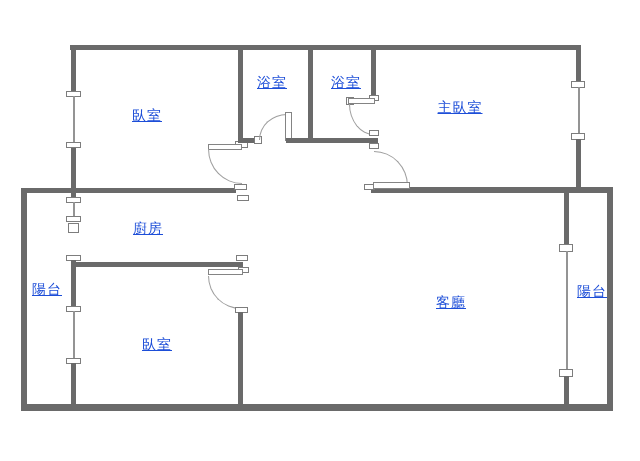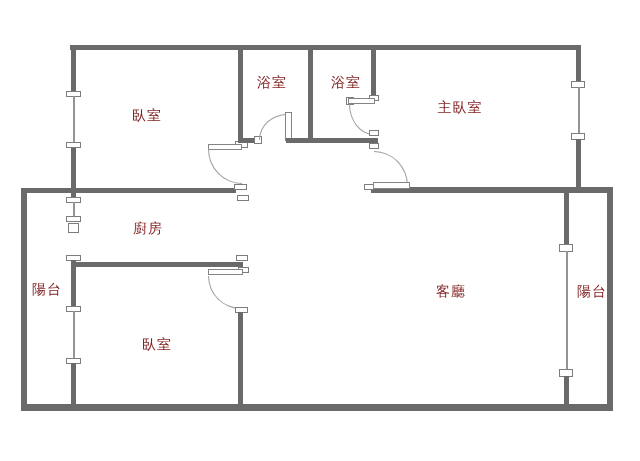--- a/index.html
+++ b/index.html
@@ -13,21 +13,21 @@
   .wall { position:absolute; background:#6a6a6a; }
   .win  { position:absolute; background:#949494; }
   .cap  { position:absolute; background:#ffffff; border:1.5px solid #7d7d7d; box-sizing:border-box; }
   .leaf { position:absolute; background:#ffffff; border:1.5px solid #848484; box-sizing:border-box; }
   .arc  { position:absolute; box-sizing:border-box; }
   .arc.bl { border-left:1.5px solid #9e9e9e; border-bottom:1.5px solid #9e9e9e; border-bottom-left-radius:100% 100%; }
   .arc.tl { border-left:1.5px solid #9e9e9e; border-top:1.5px solid #9e9e9e; border-top-left-radius:100% 100%; }
   .arc.tr { border-right:1.5px solid #9e9e9e; border-top:1.5px solid #9e9e9e; border-top-right-radius:100% 100%; }
   .room-label {
     position:absolute; transform:translate(-50%,-50%);
-    font-size:14px; letter-spacing:1px; color:#7f1d1d; white-space:nowrap;
+    font-size:14px; letter-spacing:1px; color:#1d4ed8; white-space:nowrap;text-decoration:underline;
   }
 </style>
 </head>
 <body>
 
 <div id="plan">
 
   <div class="wall" style="left:70px; top:45px; width:511px; height:5px;"></div>
   <div class="wall" style="left:71px; top:45px; width:5px; height:48px;"></div>
   <div class="wall" style="left:71px; top:146px; width:5px; height:47px;"></div>
@@ -99,16 +99,16 @@
   <div class="cap" style="left:559px; top:369px; width:14px; height:8px;"></div>
   <div class="wall" style="left:564px; top:376px; width:5px; height:30px;"></div>
 
   <div class="room-label" style="left:147px; top:116px;">臥室</div>
   <div class="room-label" style="left:272px; top:83px;">浴室</div>
   <div class="room-label" style="left:346px; top:83px;">浴室</div>
   <div class="room-label" style="left:460px; top:108px;">主臥室</div>
   <div class="room-label" style="left:148px; top:229px;">廚房</div>
   <div class="room-label" style="left:47px; top:290px;">陽台</div>
   <div class="room-label" style="left:157px; top:345px;">臥室</div>
-  <div class="room-label" style="left:451px; top:292px;">客廳</div>
+  <div class="room-label" style="left:451px; top:303px;">客廳</div>
   <div class="room-label" style="left:592px; top:292px;">陽台</div>
 
 </div>
 
 </body></html>

